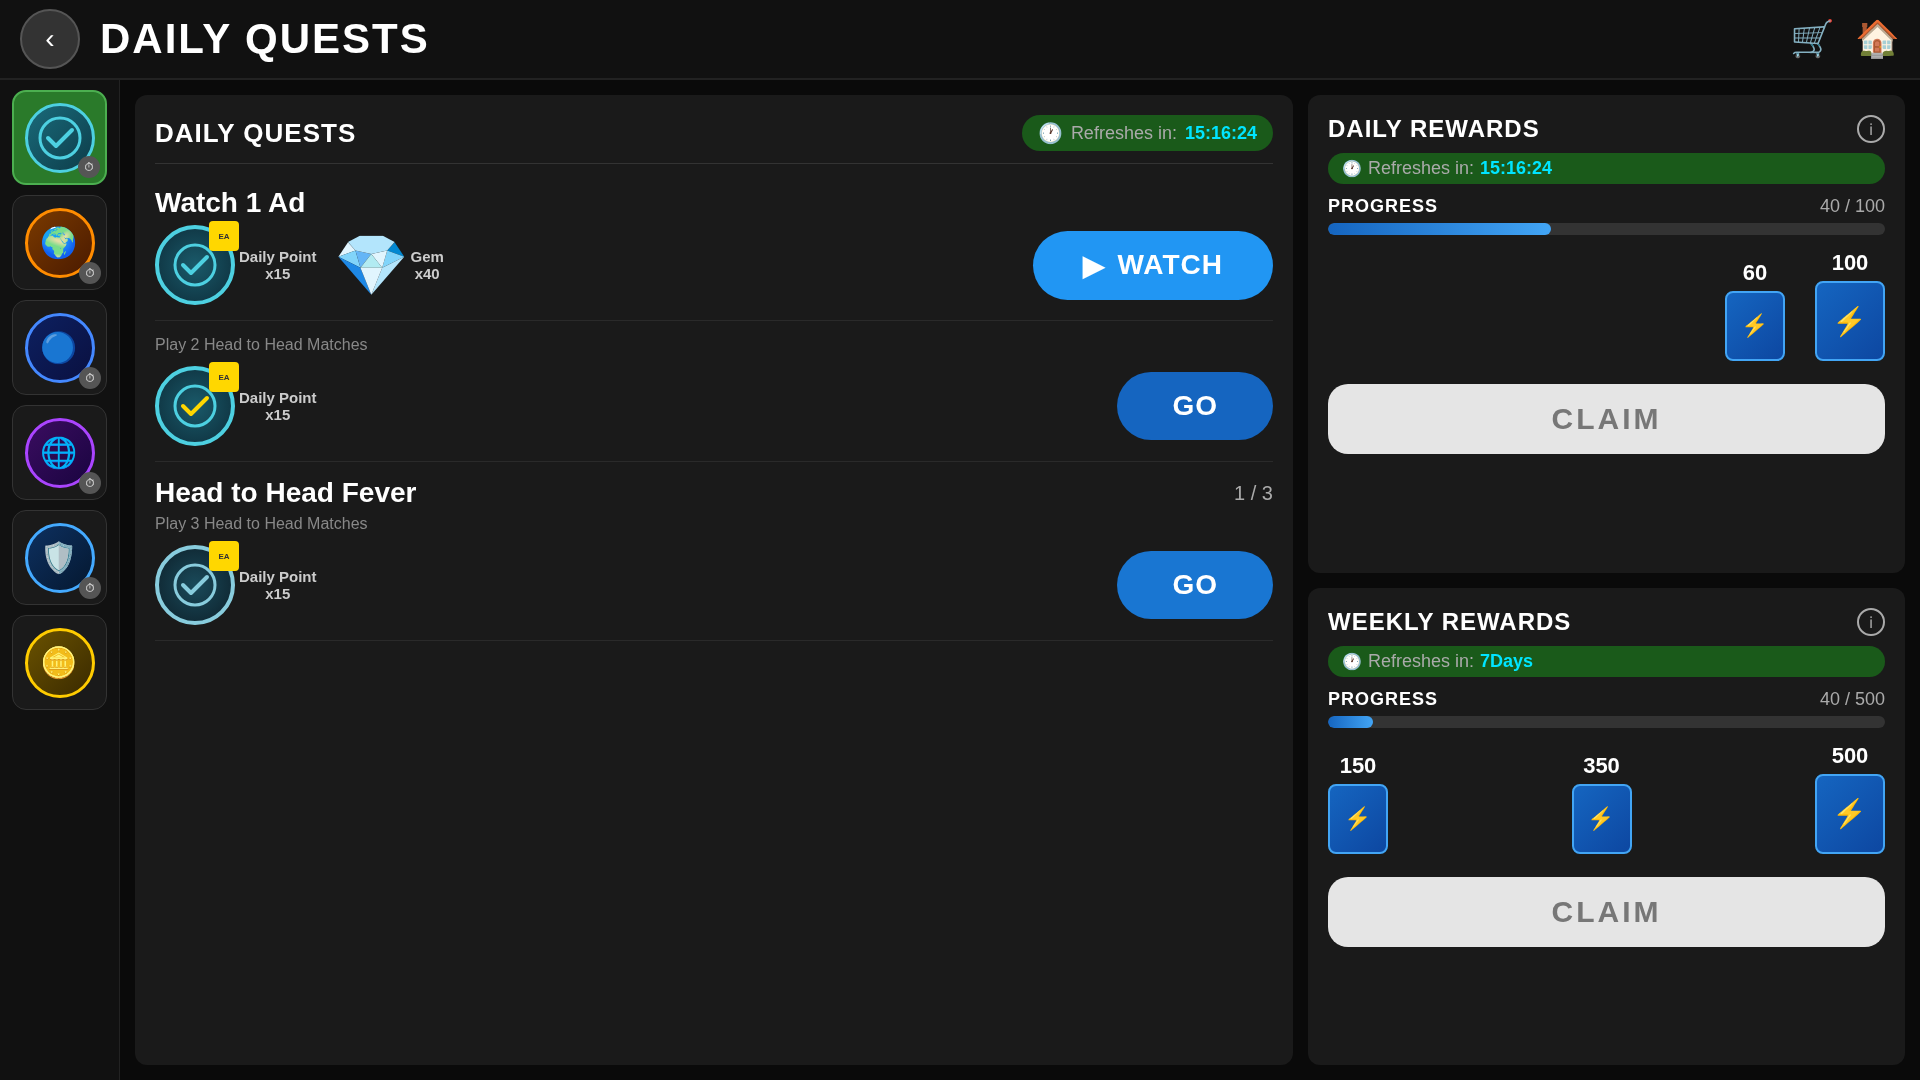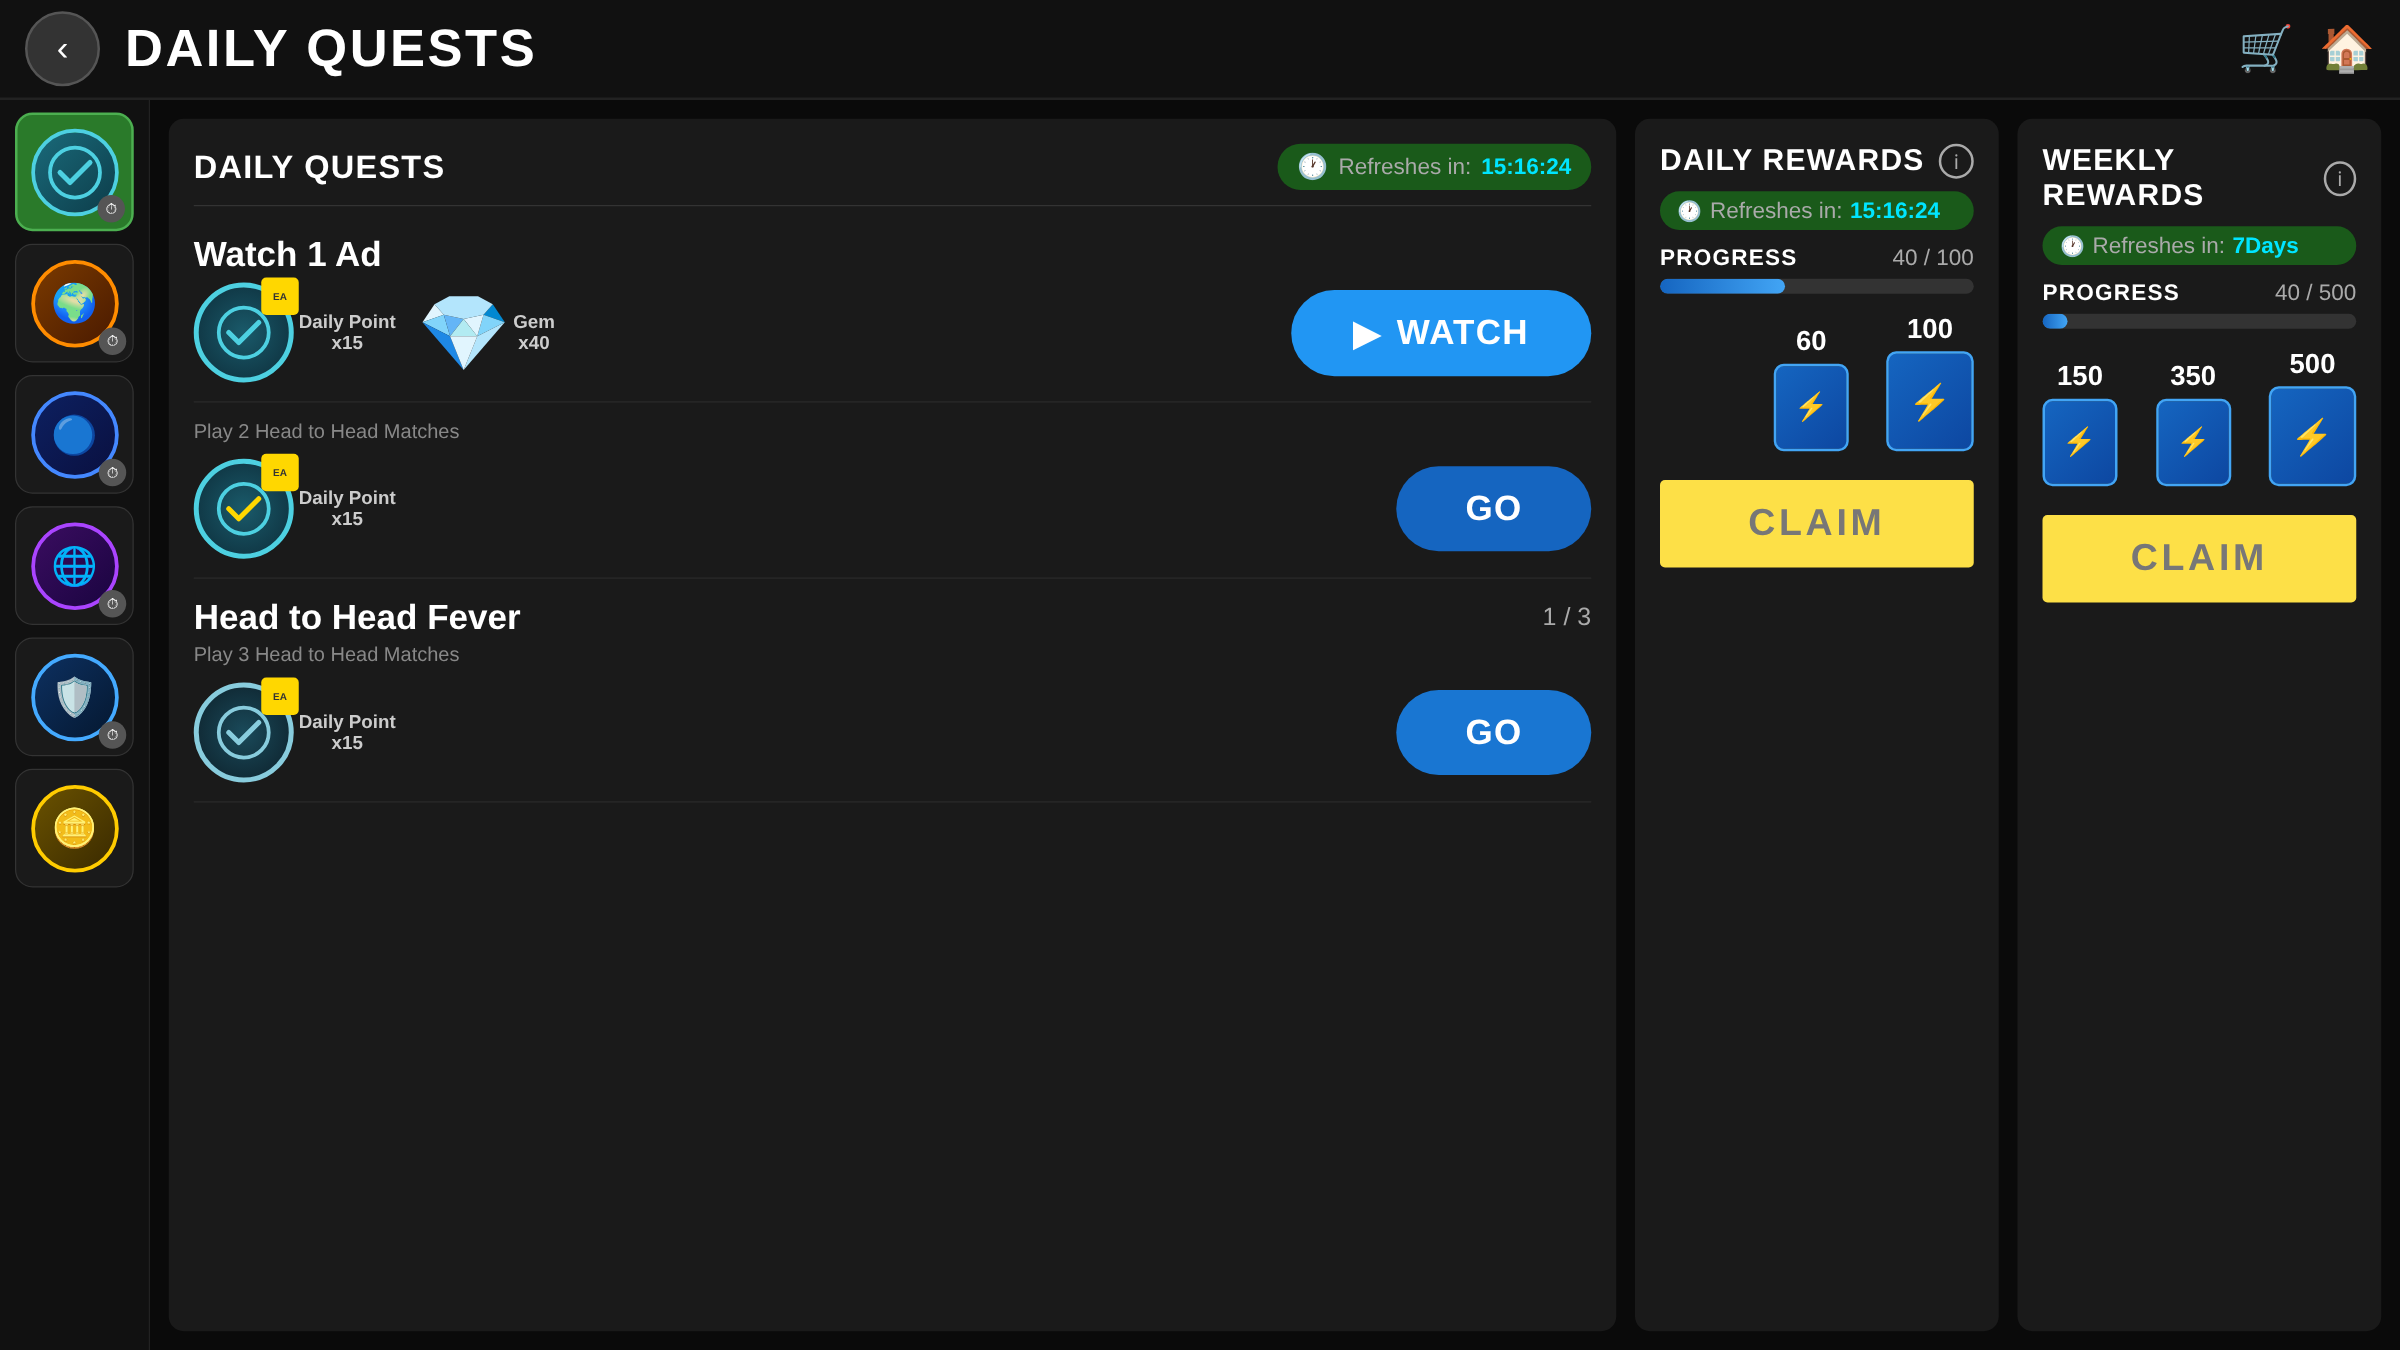--- a/index.html
+++ b/index.html
@@ -300,21 +300,21 @@
       font-weight: 900;
       color: white;
       cursor: pointer;
       letter-spacing: 1px;
     }
 
     
     .rewards-sidebar {
       width: 597px;
       display: flex;
-      flex-direction: row;
+      flex-direction: column;
       gap: 15px;
     }
     .rewards-panel {
       background: #1a1a1a;
       border-radius: 12px;
       padding: 20px;
       flex: 1;
     }
     .rewards-panel-header {
       display: flex;
@@ -424,23 +424,23 @@
     }
     .pack-icon-sm::after {
       content: '⚡';
       font-size: 22px;
       color: #ffd700;
     }
 
     .claim-btn {
       width: 100%;
       padding: 18px;
-      background: #fde047;
+      background: #e5e5e5;
       border: none;
-      border-radius: 4px;
+      border-radius: 20px;
       font-size: 30px;
       font-weight: 900;
       color: #777;
       cursor: pointer;
       letter-spacing: 3px;
       margin-top: 8px;
     }
 
     
     .checkmark-circle {

